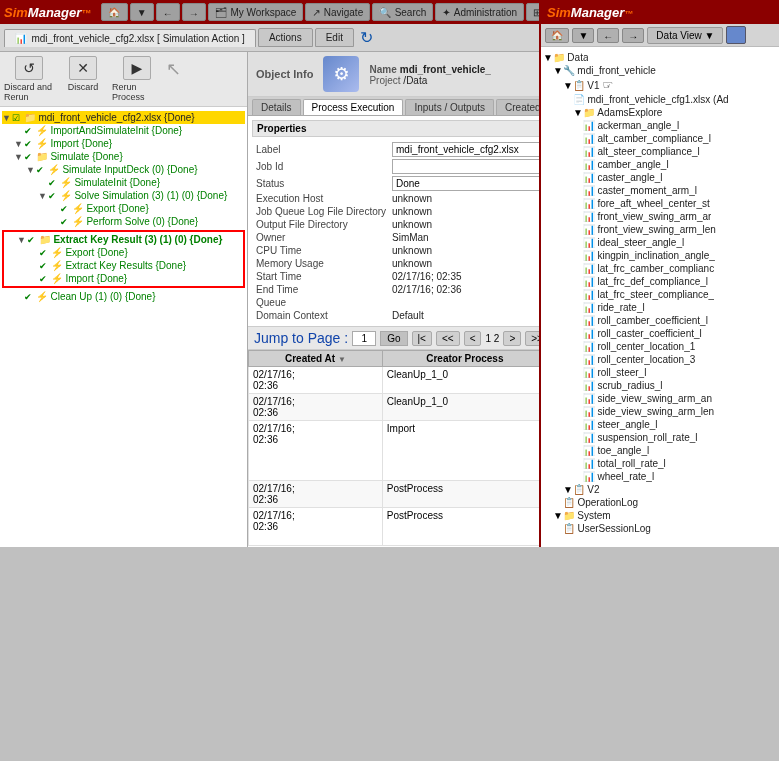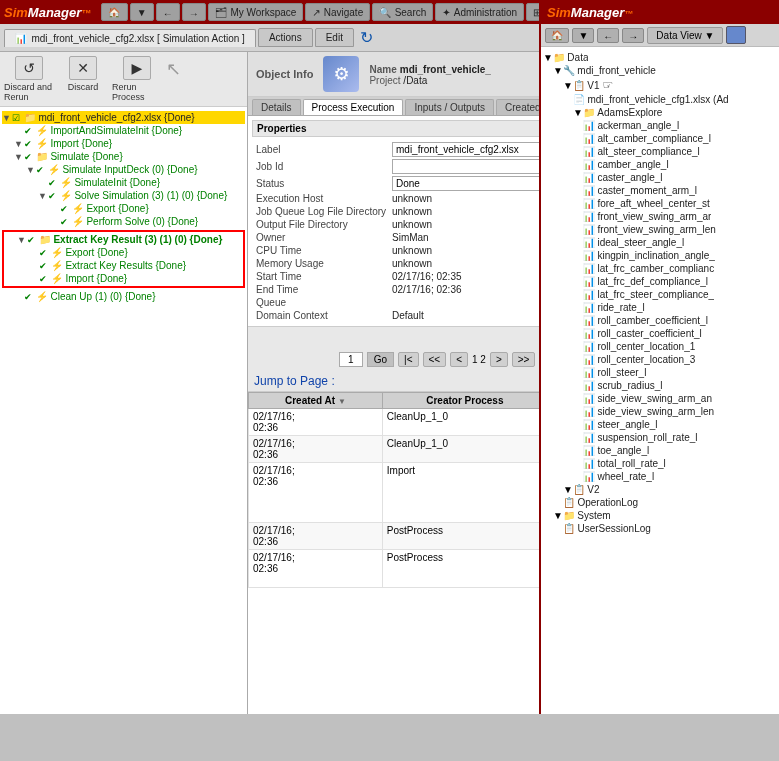--- a/index.html
+++ b/index.html
@@ -356,21 +356,21 @@
     .ot-text { font-size: 10px; color: #222; overflow: hidden; text-overflow: ellipsis; }
 
     
     .props-relative {
       position: relative;
     }
   </style>
 </head>
 <body>
 
-<div style="position:relative; width:779px; height:714px; overflow:hidden;">
+<div style="position:relative; width:779px; height:547px; overflow:hidden;">
 
   <div class="top-nav">
     <span class="brand">
       <span>Sim</span><span style="color:white;">Manager</span><span style="color:#ff6600; font-size:10px;">™</span>
     </span>
     <button class="nav-btn">🏠</button>
     <button class="nav-btn">▼</button>
     <button class="nav-btn">←</button>
     <button class="nav-btn">→</button>
     <button class="nav-btn">
@@ -628,21 +628,21 @@
         </div>
         <div class="prop-row">
           <span class="prop-label">Domain Context</span>
           <span class="prop-value">Default</span>
         </div>
       </div>
 
       <div class="log-area">
 
         <div class="pagination-row">
-          <span style="color:#1144aa; font-size:12px; cursor:pointer;margin-top:44px;">Jump to Page :</span>
+          <span style="color:#1144aa; font-size:14px; cursor:pointer;">Jump to Page :</span>
           <input class="page-input" type="text" value="1" style="">
           <button class="jump-btn">Go</button>
           <button class="page-btn">|&lt;</button>
           <button class="page-btn">&lt;&lt;</button>
           <button class="page-btn">&lt;</button>
           <span style="font-size:10px;">1 2</span>
           <button class="page-btn">&gt;</button>
           <button class="page-btn">&gt;&gt;</button>
           <button class="page-btn">&gt;|</button>
         </div>

